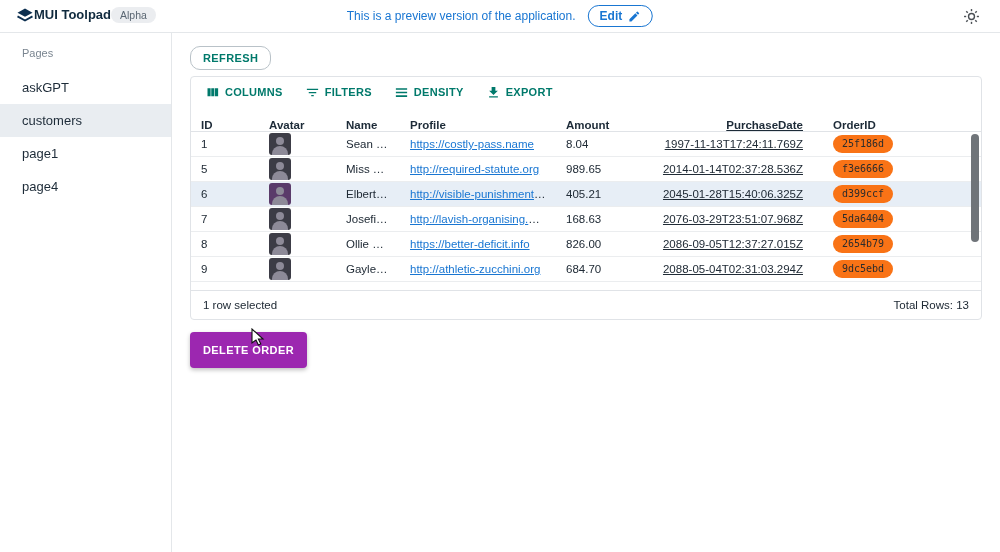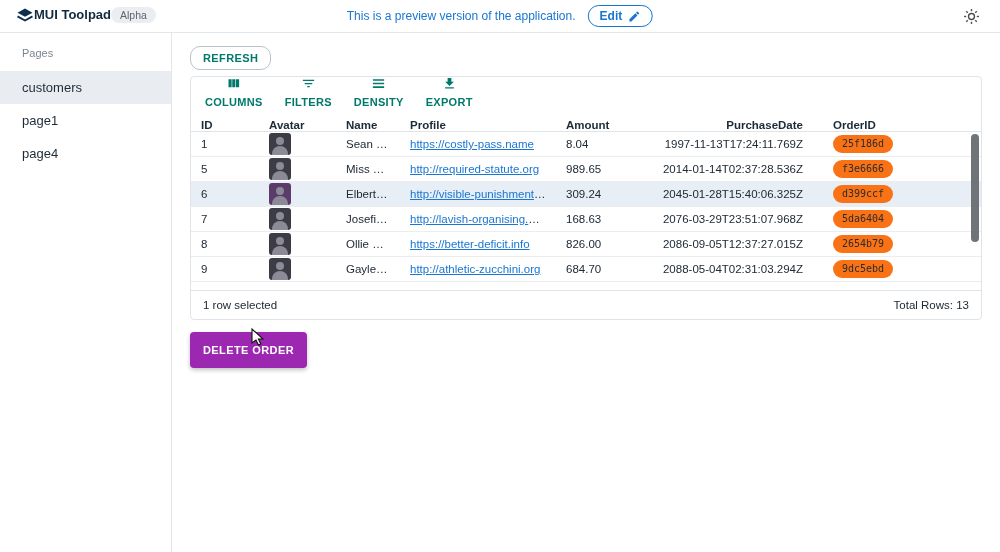--- a/index.html
+++ b/index.html
@@ -36,29 +36,29 @@
   
   .refresh-btn { border:1px solid #b9c2c8; background:#fff; color:#00796b;
                  font-size:11px; font-weight:bold; letter-spacing:.4px;
                  border-radius:10px; padding:5px 12px; cursor:pointer; margin-bottom:6px; }
 
   
   .grid { border:1px solid #e0e3e7; border-radius:4px; background:#fff; width:100%; }
   .grid-toolbar { display:flex; align-items:center; gap:10px; padding:4px 8px; height:30px; }
   .tb-btn { display:inline-flex; align-items:center; gap:5px; color:#00796b;
             font-size:11px; font-weight:bold; letter-spacing:.3px; background:none;
-            border:none; padding:4px 6px; cursor:pointer;flex-direction:column; }
+            border:none; padding:4px 6px; cursor:pointer; }
   .tb-btn svg { width:15px; height:15px; fill:currentColor; }
 
   .grid-head { display:flex; height:25px; border-bottom:1px solid #e0e3e7;
                font-size:11.5px; font-weight:bold; color:#1d2b38; align-items:flex-end; }
   .cell { padding:0 10px; overflow:hidden; white-space:nowrap; text-overflow:ellipsis; }
   .c-id { width:68px; } .c-avatar { width:77px; } .c-name { width:64px; }
   .c-profile { width:156px; } .c-amount { width:92px; }
-  .c-date { width:165px; text-align:right; }
+  .c-date { width:165px; text-align:right;text-decoration:underline; }
   .c-order { flex:1; padding-left:20px; }
 
   .grid-body { position:relative; height:158px; }
   .grid-row { display:flex; align-items:center; height:25px; border-bottom:1px solid #ebedef;
               font-size:11.5px; color:#202b36; cursor:pointer; }
   .grid-row.selected { background:#e7eef6; }
   .grid-row a { color:#1976d2; text-decoration:underline; cursor:pointer; }
   .avatar { width:22px; height:22px; border-radius:3px; background:#3c3c46;
             position:relative; overflow:hidden; flex:0 0 22px; }
   .avatar::before { content:""; position:absolute; top:4px; left:7px; width:8px; height:8px;
@@ -119,20 +119,21 @@
             <line x1="17.3" y1="6.7" x2="19.4" y2="4.6"></line>
         </svg>
       </button>
     </div>
   </header>
 
   <div class="body-row">
 
     <nav class="sidebar">
       <div class="pages-label">Pages</div>
+      <div class="nav-item">askGPT</div>
       <div class="nav-item selected">customers</div>
       <div class="nav-item">page1</div>
       <div class="nav-item">page4</div>
     </nav>
 
     <main class="main">
       <button class="refresh-btn">REFRESH</button>
 
       <div class="grid">
 
@@ -196,21 +197,21 @@
             <div class="cell c-date">2014-01-14T02:37:28.536Z</div>
             <div class="cell c-order"><span class="chip">f3e6666</span></div>
           </div>
           <div class="grid-row selected">
             <div class="cell c-id">6</div>
             <div class="cell c-avatar">
                 <div class="avatar"></div>
               </div>
             <div class="cell c-name">Elbert McL...</div>
             <div class="cell c-profile"><a>http://visible-punishment.net</a></div>
-            <div class="cell c-amount">309.24</div>
+            <div class="cell c-amount">405.21</div>
             <div class="cell c-date">2045-01-28T15:40:06.325Z</div>
             <div class="cell c-order"><span class="chip">d399ccf</span></div>
           </div>
           <div class="grid-row">
             <div class="cell c-id">7</div>
             <div class="cell c-avatar">
                 <div class="avatar"></div>
               </div>
             <div class="cell c-name">Josefina P...</div>
             <div class="cell c-profile"><a>http://lavish-organising.name</a></div>

